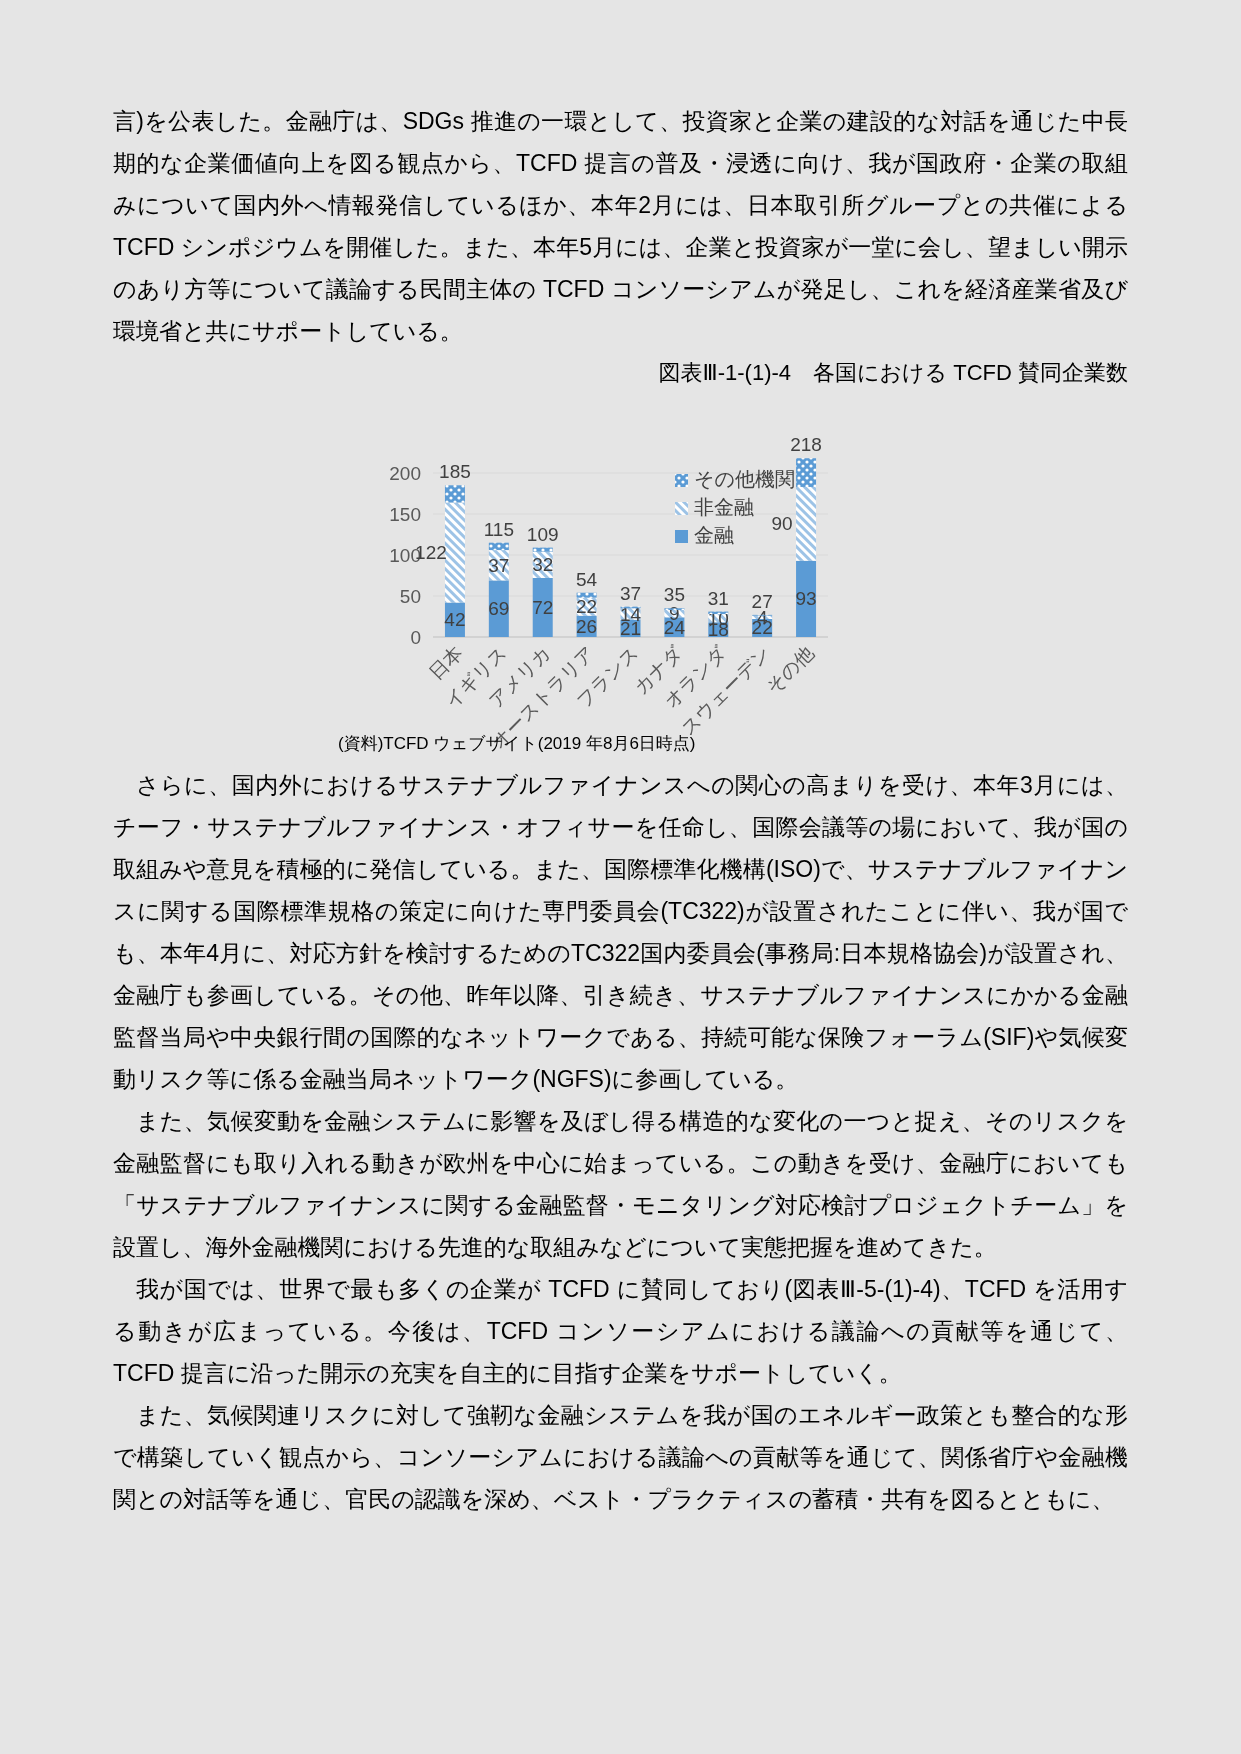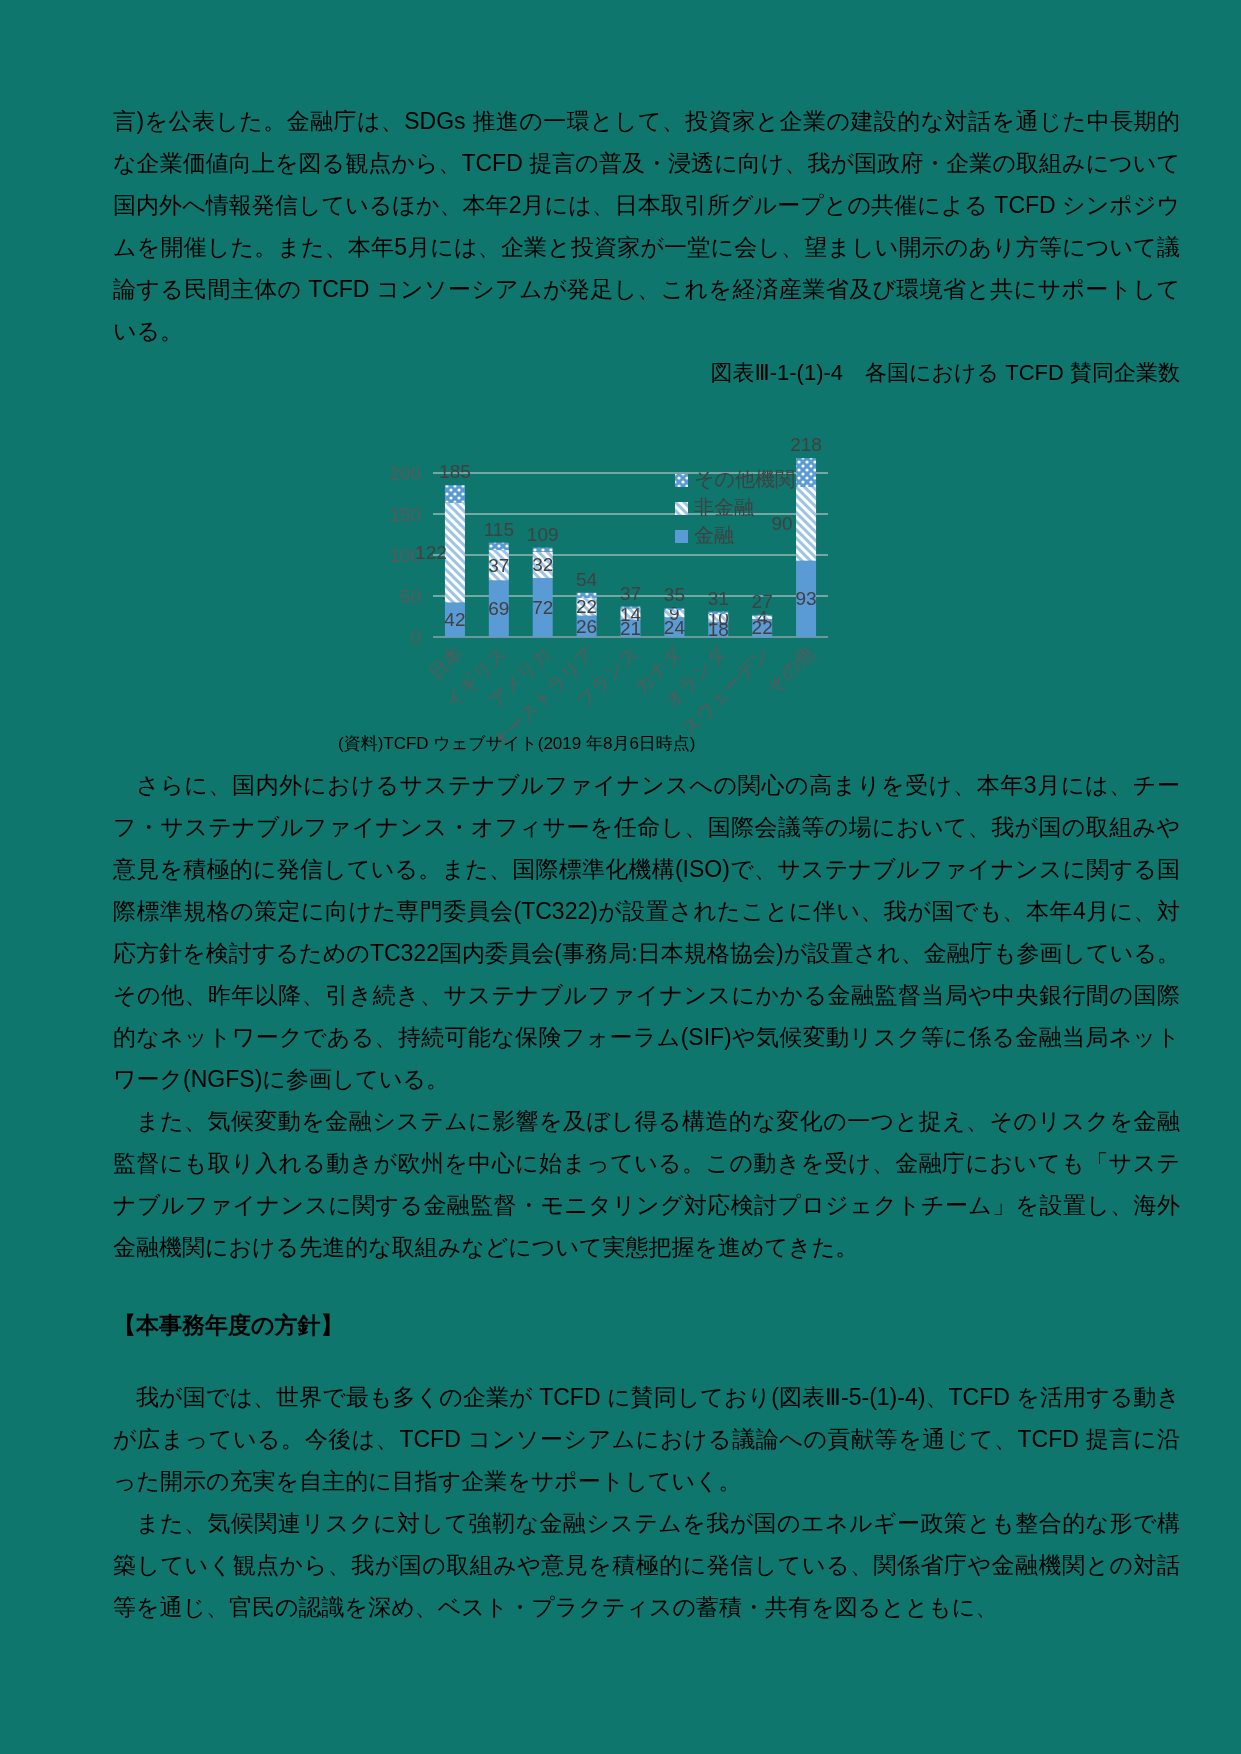--- a/index.html
+++ b/index.html
@@ -1,18 +1,18 @@
 <!DOCTYPE html>
 <html><head>
 <meta charset="utf-8">
 <style>
   html,body { margin:0; padding:0; background:#888; }
   .page {
-    position:relative; width:1241px; height:1754px; background:#0f766e;
-    box-sizing:border-box; padding:100px 61px 0 113px;
+    position:relative; width:1241px; height:1754px; background:#e5e5e5;
+    box-sizing:border-box; padding:100px 113px 0 113px;
     font-family:"Liberation Sans", sans-serif;
     font-size:23px; line-height:42px; color:#000; overflow:hidden;
   }
   p { margin:0; text-align:justify; }
   .indent { text-indent:1em; }
   .figure { margin:6px 0 8px 0; }
   .figure-title { text-align:right; font-size:22px; line-height:30px; margin-bottom:2px; }
   .chart-wrap { width:460px; margin:4px 0 0 272px; }
   .chart-wrap svg { display:block; overflow:visible; }
   .chart-wrap svg text { font-family:"Liberation Sans", sans-serif; }
@@ -125,18 +125,17 @@
           <rect x="290" y="138" width="13" height="13" fill="#5B9BD5"></rect>
           <text x="309" y="150" font-size="20" fill="#404040">金融</text>
         </svg>
       </div>
     <div class="figure-source">(資料)TCFD ウェブサイト(2019 年8月6日時点)</div>
   </div>
 
   <p class="body-text indent">さらに、国内外におけるサステナブルファイナンスへの関心の高まりを受け、本年3月には、チーフ・サステナブルファイナンス・オフィサーを任命し、国際会議等の場において、我が国の取組みや意見を積極的に発信している。また、国際標準化機構(ISO)で、サステナブルファイナンスに関する国際標準規格の策定に向けた専門委員会(TC322)が設置されたことに伴い、我が国でも、本年4月に、対応方針を検討するためのTC322国内委員会(事務局:日本規格協会)が設置され、金融庁も参画している。その他、昨年以降、引き続き、サステナブルファイナンスにかかる金融監督当局や中央銀行間の国際的なネットワークである、持続可能な保険フォーラム(SIF)や気候変動リスク等に係る金融当局ネットワーク(NGFS)に参画している。</p>
   <p class="body-text indent">また、気候変動を金融システムに影響を及ぼし得る構造的な変化の一つと捉え、そのリスクを金融監督にも取り入れる動きが欧州を中心に始まっている。この動きを受け、金融庁においても「サステナブルファイナンスに関する金融監督・モニタリング対応検討プロジェクトチーム」を設置し、海外金融機関における先進的な取組みなどについて実態把握を進めてきた。</p>
 
-  <h2 class="section-heading">【本事務年度の方針】</h2>
 
   <p class="body-text indent">我が国では、世界で最も多くの企業が TCFD に賛同しており(図表Ⅲ-5-(1)-4)、TCFD を活用する動きが広まっている。今後は、TCFD コンソーシアムにおける議論への貢献等を通じて、TCFD 提言に沿った開示の充実を自主的に目指す企業をサポートしていく。</p>
-  <p class="body-text indent">また、気候関連リスクに対して強靭な金融システムを我が国のエネルギー政策とも整合的な形で構築していく観点から、我が国の取組みや意見を積極的に発信している、関係省庁や金融機関との対話等を通じ、官民の認識を深め、ベスト・プラクティスの蓄積・共有を図るとともに、</p>
+  <p class="body-text indent">また、気候関連リスクに対して強靭な金融システムを我が国のエネルギー政策とも整合的な形で構築していく観点から、コンソーシアムにおける議論への貢献等を通じて、関係省庁や金融機関との対話等を通じ、官民の認識を深め、ベスト・プラクティスの蓄積・共有を図るとともに、</p>
 
 </div>
 
 </body></html>

